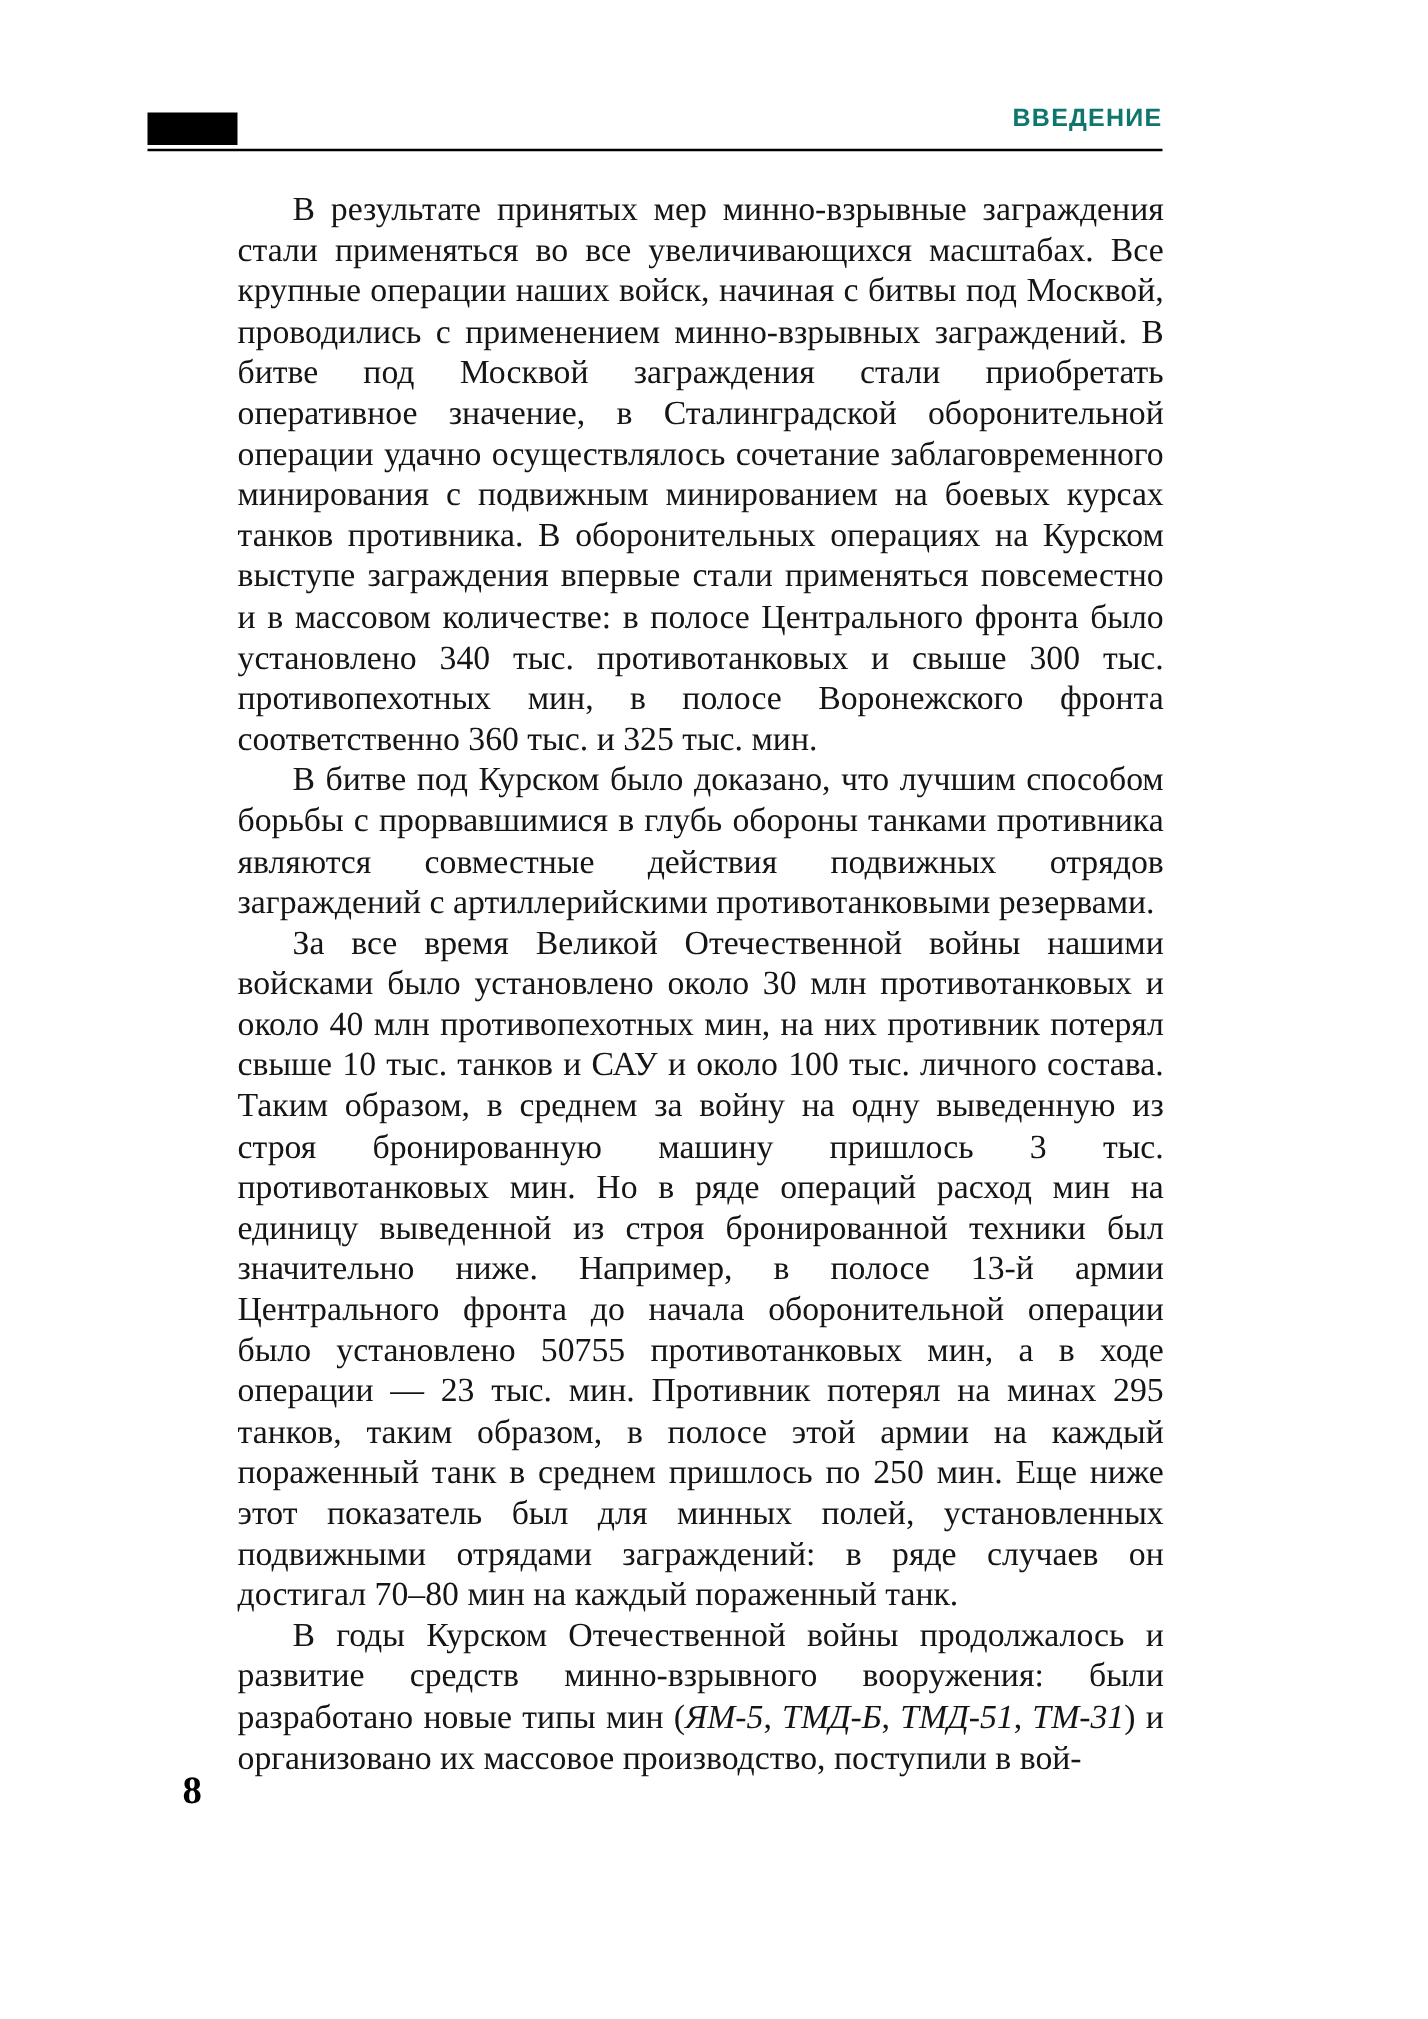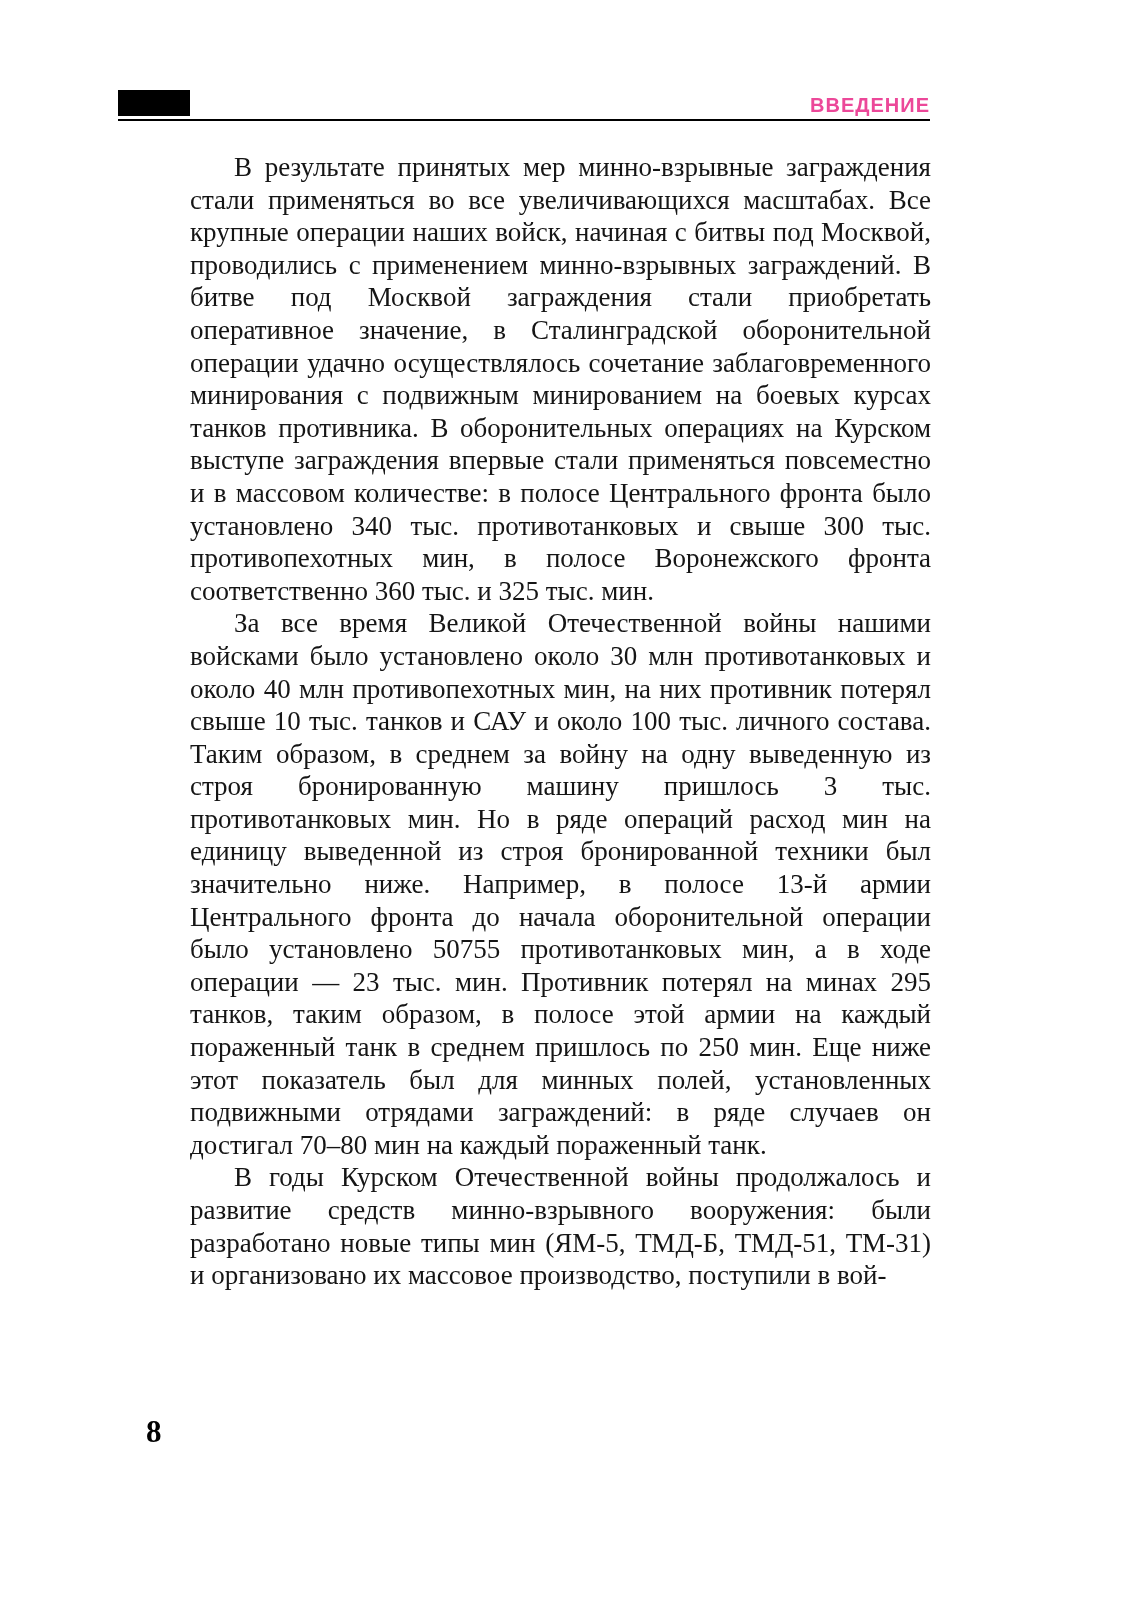--- a/index.html
+++ b/index.html
@@ -20,27 +20,27 @@
   .header-bar {
     position: absolute;
     left: 118px;
     top: 90px;
     width: 72px;
     height: 26px;
     background: #000000;
   }
   .header-title {
     position: absolute;
-    top: 94px;
+    top: 84px;
     right: 212px;
     font-family: "Liberation Sans", "DejaVu Sans", sans-serif;
     font-weight: bold;
     font-size: 20px;
     letter-spacing: 1px;
-    color: #ec4899;
+    color: #0f766e;
   }
   .header-rule {
     position: absolute;
     left: 118px;
     right: 212px;
     top: 119px;
     height: 2px;
     background: #000000;
   }
   .body-text {
@@ -60,34 +60,36 @@
   .page-number {
     position: absolute;
     left: 146px;
     top: 1414px;
     font-size: 31px;
     font-weight: bold;
     color: #000000;
     font-family: "Liberation Serif", "DejaVu Serif", serif;
   }
   .it {
+    font-style: italic;
   }
 </style>
 </head>
 <body>
 
 <div class="page">
 
   <div class="header-bar"></div>
 
   <div class="header-title">ВВЕДЕНИЕ</div>
 
   <div class="header-rule"></div>
 
   <div class="body-text">
     <p>В результате принятых мер минно-взрывные заграждения стали применяться во все увеличивающихся масштабах. Все крупные операции наших войск, начиная с битвы под Москвой, проводились с применением минно-взрывных заграждений. В битве под Москвой заграждения стали приобретать оперативное значение, в Сталинградской оборонительной операции удачно осуществлялось сочетание заблаговременного минирования с подвижным минированием на боевых курсах танков противника. В оборонительных операциях на Курском выступе заграждения впервые стали применяться повсеместно и в массовом количестве: в полосе Центрального фронта было установлено 340 тыс. противотанковых и свыше 300 тыс. противопехотных мин, в полосе Воронежского фронта соответственно 360 тыс. и 325 тыс. мин.</p>
+    <p>В битве под Курском было доказано, что лучшим способом борьбы с прорвавшимися в глубь обороны танками противника являются совместные действия подвижных отрядов заграждений с артиллерийскими противотанковыми резервами.</p>
     <p>За все время Великой Отечественной войны нашими войсками было установлено около 30 млн противотанковых и около 40 млн противопехотных мин, на них противник потерял свыше 10 тыс. танков и САУ и около 100 тыс. личного состава. Таким образом, в среднем за войну на одну выведенную из строя бронированную машину пришлось 3 тыс. противотанковых мин. Но в ряде операций расход мин на единицу выведенной из строя бронированной техники был значительно ниже. Например, в полосе 13-й армии Центрального фронта до начала оборонительной операции было установлено 50755 противотанковых мин, а в ходе операции — 23 тыс. мин. Противник потерял на минах 295 танков, таким образом, в полосе этой армии на каждый пораженный танк в среднем пришлось по 250 мин. Еще ниже этот показатель был для минных полей, установленных подвижными отрядами заграждений: в ряде случаев он достигал 70–80 мин на каждый пораженный танк.</p>
     <p><span>В годы Курском Отечественной войны продолжалось и развитие средств минно-взрывного вооружения: были разработано новые типы мин (</span><span class="it">ЯМ-5</span><span>, </span><span class="it">ТМД-Б</span><span>, </span><span class="it">ТМД-51</span><span>, </span><span class="it">ТМ-31</span><span>) и организовано их массовое производство, поступили в вой-</span></p>
   </div>
 
   <div class="page-number">8</div>
 
 </div>
 
 </body></html>

